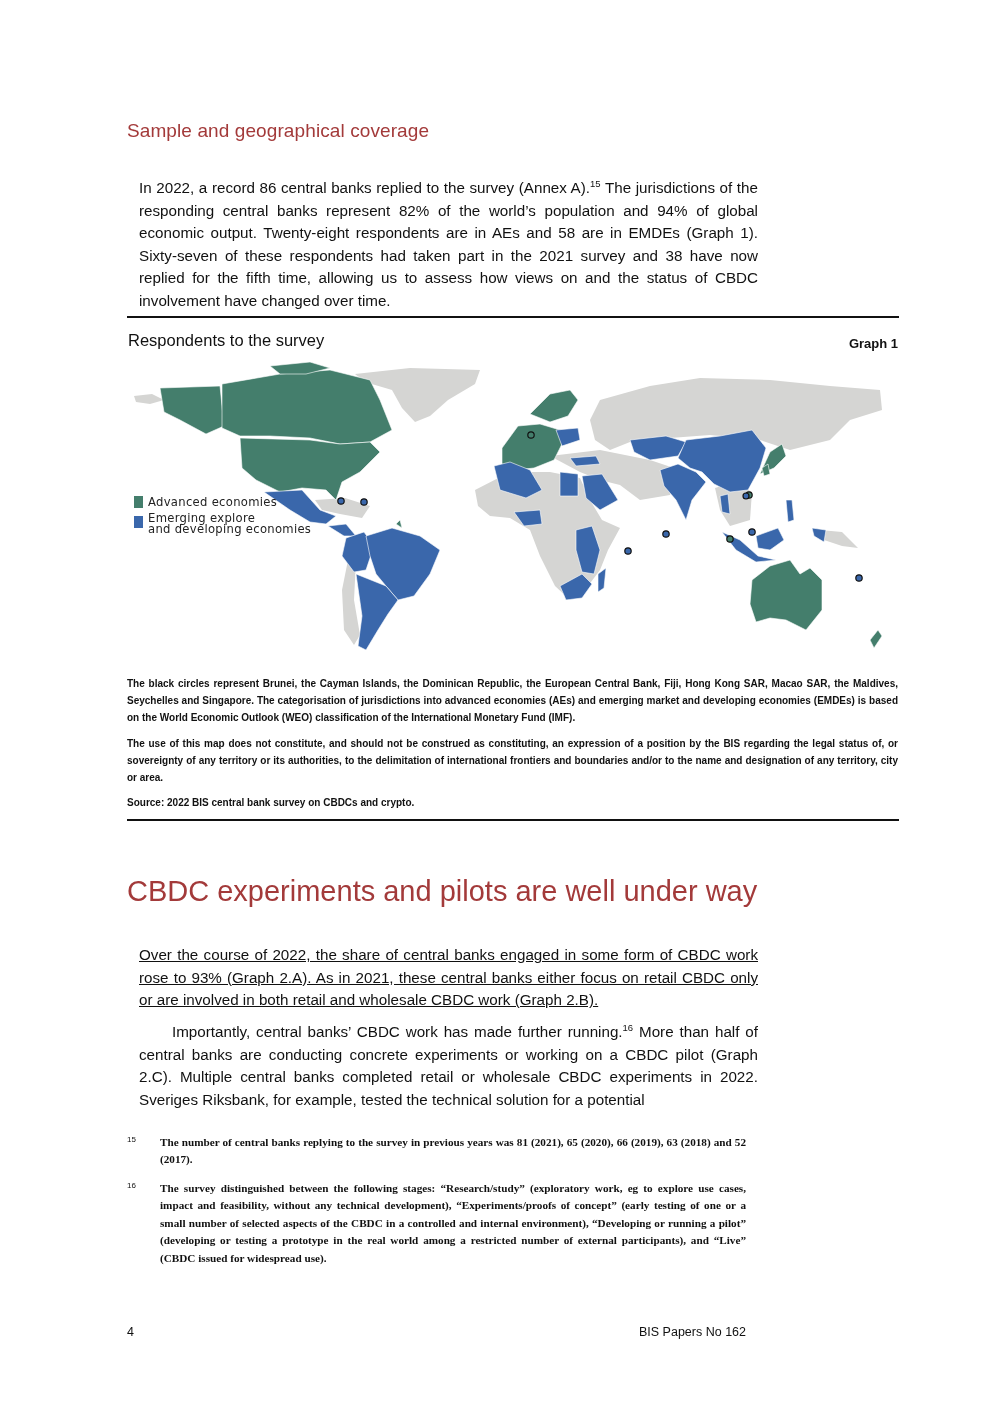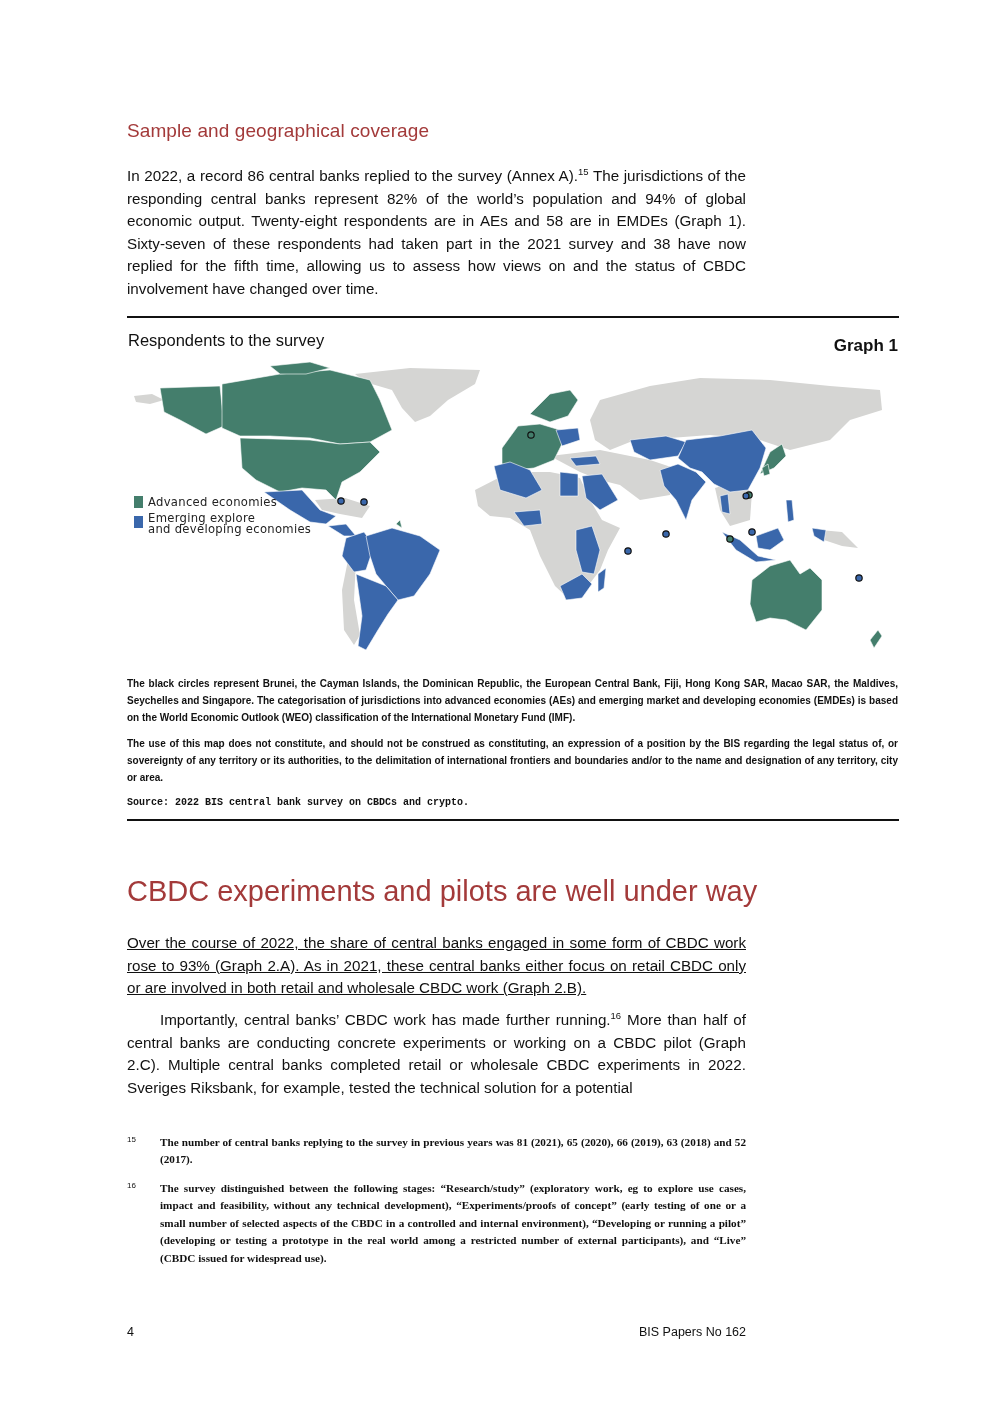--- a/index.html
+++ b/index.html
@@ -1,39 +1,39 @@
 <!DOCTYPE html>
 <html><head>
 <meta charset="utf-8">
 <style>
   html, body { margin: 0; padding: 0; background: #ffffff; }
   body { width: 992px; height: 1403px; position: relative; font-family: "Liberation Sans", sans-serif; color: #111; }
   .heading { position: absolute; left: 127px; color: #a33a3a; font-family: "Liberation Sans", sans-serif; font-weight: normal; margin: 0; text-align: right; }
   #h1 { top: 120px; font-size: 19px; letter-spacing: 0.1px; }
   #h2 { top: 875px; font-size: 29px; }
-  .para { position: absolute; left: 127px; width: 619px; font-size: 15.2px; line-height: 22.6px; text-align: justify; margin: 0; }
+  .para { position: absolute; left: 127px; width: 619px; font-size: 15.2px; line-height: 22.6px; text-align: justify; margin: 12px; }
   .para sup { font-size: 9.5px; vertical-align: 6px; line-height: 0; }
   #p1 { top: 165px; }
   #p2 { top: 932px; text-decoration: underline; }
   #p3 { top: 1009px; text-indent: 33px; }
   .rule { position: absolute; left: 127px; width: 772px; height: 2px; background: #111; }
   #rule-top { top: 316px; }
   #rule-bottom { top: 819px; }
   #graph-title { position: absolute; left: 128px; top: 331px; font-size: 16.5px; text-align: center; }
-  #graph-label { position: absolute; right: 94px; top: 336px; font-size: 17px; font-weight: bold; }
+  #graph-label { position: absolute; right: 94px; top: 336px; font-size: 13px; font-weight: bold; }
   #map { position: absolute; left: 130px; top: 360px; width: 770px; height: 300px; }
   .legend { position: absolute; left: 134px; font-size: 11.6px; font-family: "DejaVu Sans", sans-serif; color: #222; letter-spacing: 0.3px; line-height: 12px; }
   .legend .sw { position: absolute; left: 0; width: 9px; height: 12px; }
   .legend .txt { position: absolute; left: 14px; white-space: nowrap; }
   #leg-ae { top: 496px; }
   #leg-emde { top: 512px; }
   .note { position: absolute; left: 127px; width: 771px; font-size: 10px; line-height: 17px; font-weight: bold; text-align: justify; margin: 0; color: #111; }
   #note1 { top: 675px; }
   #note2 { top: 735px; }
-  #source { top: 794px; font-family: Liberation Mono, monospace; }
+  #source { top: 794px; }
   .fn { position: absolute; left: 127px; width: 619px; font-size: 11.2px; line-height: 17.4px; font-weight: bold; margin: 0; }
   .fn .fnnum { position: absolute; left: 0; top: -3px; font-size: 8px; font-weight: normal; }
   .fn .fntext { display: block; margin-left: 33px; text-align: justify; font-family: Liberation Serif, serif; }
   #fn15 { top: 1134px; }
   #fn16 { top: 1180px; }
   #page-num { position: absolute; left: 127px; top: 1325px; font-size: 12.5px; }
   #pub { position: absolute; right: 246px; top: 1325px; font-size: 12.5px; }
 </style>
 </head>
 <body>

